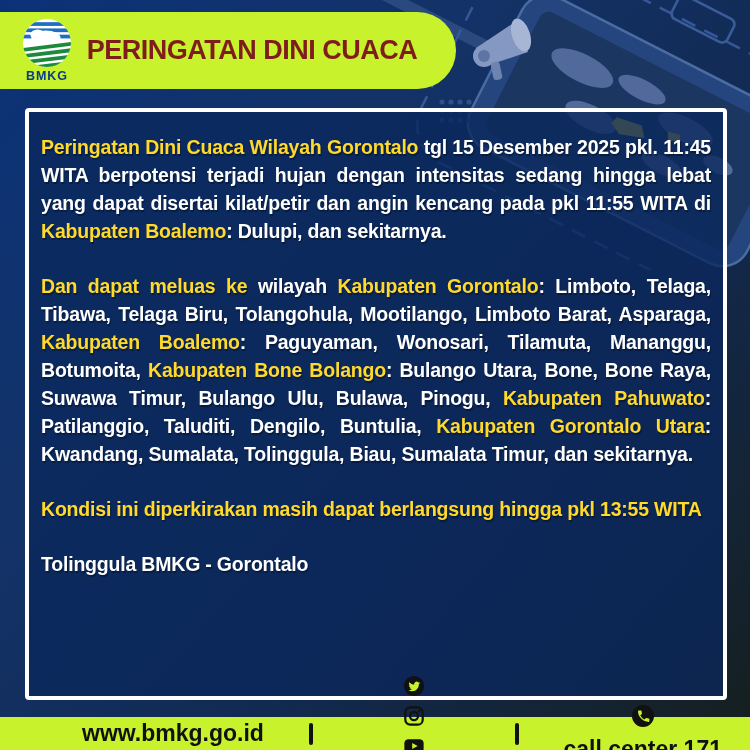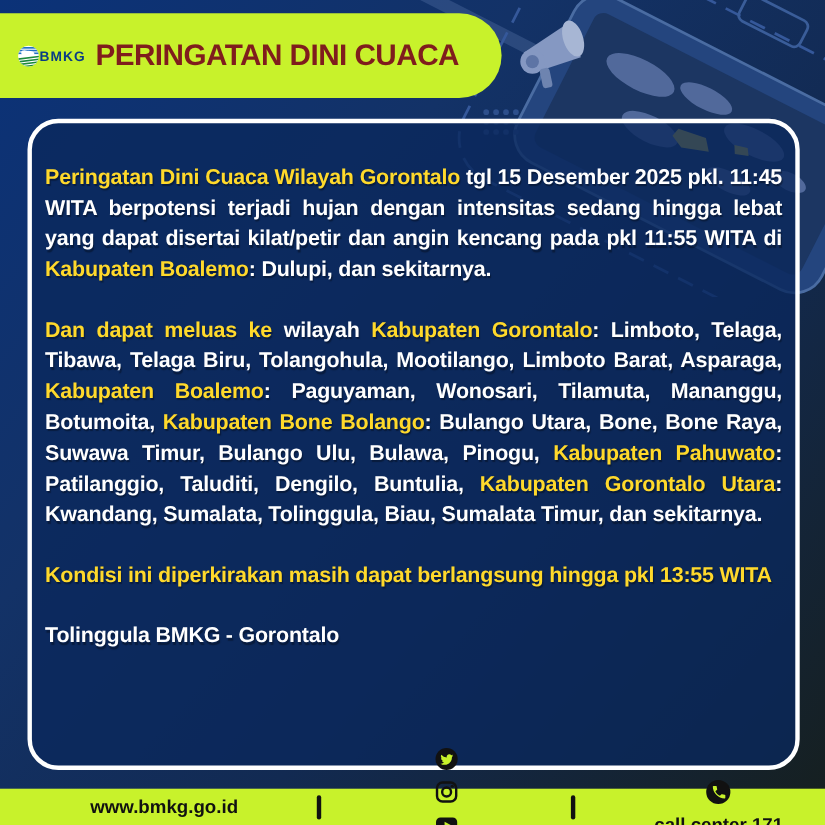--- a/index.html
+++ b/index.html
@@ -14,48 +14,48 @@
     font-family:"Liberation Sans","DejaVu Sans",sans-serif;
   }
   
   .illustration{position:absolute;top:0;left:380px;width:370px;height:270px;z-index:1;}
   
   .banner{
     position:absolute;top:12px;left:0;width:456px;height:77px;z-index:3;
     background:var(--lime);border-radius:0 44px 44px 0;
     display:flex;align-items:center;
   }
-  .logo{display:flex;flex-direction:row;align-items:center;margin-left:16px;width:62px;}
+  .logo{display:flex;flex-direction:column;align-items:center;margin-left:16px;width:62px;}
   .logo svg{width:50px;height:50px;display:block;}
   .logo-text{font-size:12.5px;font-weight:bold;color:#0a3c85;letter-spacing:1px;margin-top:1px;}
   .title{
     flex:1;text-align:center;color:#7f1d1d;font-weight:bold;
     font-size:27px;line-height:1.2;letter-spacing:-0.5px;padding-right:30px;
   }
   .title span{display:block;}
   
   .card{
     position:absolute;top:108px;left:25px;width:702px;height:592px;z-index:2;
-    background:var(--card_bg);border:4px solid #ffffff;border-radius:28px;
-    padding:35px 12px 0 12px;
+    background:var(--card_bg);border:4px solid #ffffff;border-radius:4px;
+    padding:21px 12px 0 12px;
   }
   .card-text{
     color:var(--white);font-size:19.5px;font-weight:bold;letter-spacing:-0.2px;
     line-height:28px;text-align:justify;
     text-shadow:1px 2px 1px rgba(0,0,0,0.35);
   }
   .card-text p{margin:0 0 27px 0;}
   .seg-yellow{color:var(--yellow);}
   .seg-white{color:var(--white);}
   
   .footer{
     position:absolute;bottom:0;left:0;width:750px;height:33px;z-index:3;
     background:var(--lime);display:flex;align-items:center;
-    justify-content:space-between;padding:0 38px 0 82px;
-    color:#111;font-weight:bold;font-size:17px;gap:10px;
+    justify-content:space-between;padding:0 28px 0 82px;
+    color:#111;font-weight:bold;font-size:23px;gap:10px;
   }
   .footer-group{display:flex;align-items:center;gap:8px;flex-direction:column;}
   .vbar{width:4px;height:22px;background:#111;border-radius:2px;}
   .footer svg{display:block;}
 </style>
 </head>
 <body>
 
 <div class="page">
 

